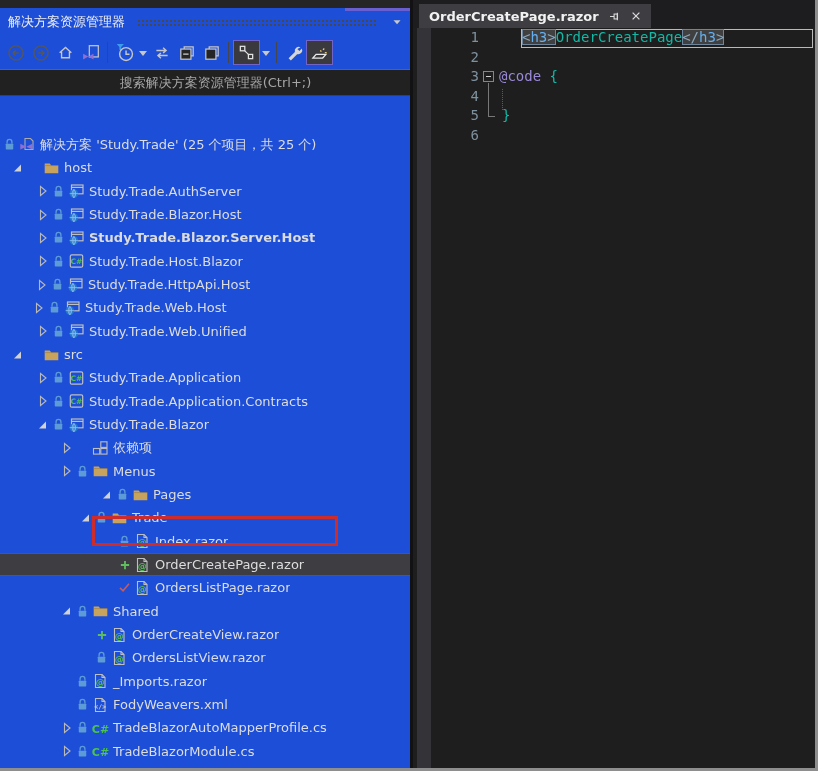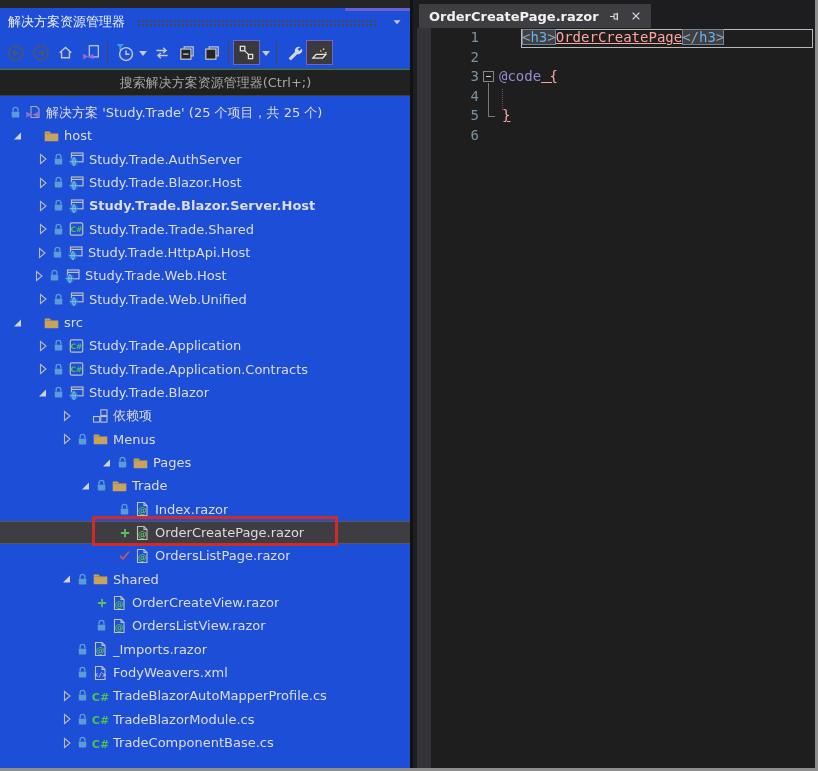--- a/index.html
+++ b/index.html
@@ -54,21 +54,21 @@
   .tab .tico { margin-left:9px; display:flex; align-items:center; color:#DCDCDC; }
 
   .editor { position:absolute; left:0; top:28px; right:0; bottom:0;
             font-family:"DejaVu Sans Mono", monospace; font-size:14px; }
   .glyph-margin { position:absolute; left:4px; top:0; bottom:0; width:14px; background:#333338; }
   .code-line { position:absolute; left:0; right:0; height:19.6px; }
   .ln { position:absolute; left:0; width:66px; text-align:right; color:#7E919F; line-height:19.6px; }
   .code-content { position:absolute; left:86px; line-height:19.6px; white-space:pre; }
   .tagbox { background:#404040; box-shadow:inset 0 0 0 1px rgba(150,190,230,.55); }
   .delim { color:#8AA8BF; } .tag { color:#64B0F0; }
-  .plain { color:#fca5a5;text-decoration:underline; } .directive { color:#9B89D8; }
+  .plain { color:#14b8a6; } .directive { color:#9B89D8; }
   .cur-line { position:absolute; left:108px; right:2px; top:0.5px; height:19px;
               border:1px solid #B9B9B9; pointer-events:none; }
   .fold-box { position:absolute; left:70px; top:43px; width:11px; height:11px; border:1px solid #858585;
               background:#1E1E1E; z-index:2; }
   .fold-box::after { content:""; position:absolute; left:2px; top:4px; width:5px; height:1px; background:#CFCFCF; }
   .fold-line { position:absolute; left:75px; top:55px; width:7px; height:34px;
                border-left:1px solid #787878; border-bottom:1px solid #787878; }
   .indent-dots { position:absolute; left:89px; top:61px; height:21px; border-left:1px dotted #5A5A5A; }
 </style>
 </head>
@@ -191,21 +191,21 @@
         </svg>
       </span>
       <span style="display:flex;align-items:center;margin-left:3px;">
         <svg width="9" height="9" viewBox="0 0 10 10">
             <polygon points="1,3 9,3 5,8" fill="#C8C8C8"></polygon>
           </svg>
       </span>
     </div>
 
     <div class="tree" id="tree">
-        <div class="trow" style="padding-left: 8px;">
+        <div class="trow" style="padding-left: 2px; margin-top: 32px;">
           <span class="slot-st">
             <svg width="13" height="15" viewBox="0 0 16 16">
               <path d="M5,7 V4.8 a3,3 0 0 1 6,0 V7" fill="none" stroke="#5C9BD6" stroke-width="1.6"></path>
               <rect x="3.4" y="7" width="9.2" height="7" rx="0.8" fill="#5C9BD6"></rect>
             </svg>
           </span>
           <span class="slot-ic">
             <svg width="17" height="16" viewBox="0 0 16 16">
               <path d="M5.5,1.5 h5.5 l2.5,2.5 v8.5 h-8 z" fill="none" stroke="#ABABAB" stroke-width="1.1"></path>
               <path d="M0.8,6.8 L6.8,9.7 L0.8,12.6 Z" fill="#8F6FD0"></path>
@@ -306,21 +306,21 @@
               <path d="M5,7 V4.8 a3,3 0 0 1 6,0 V7" fill="none" stroke="#5C9BD6" stroke-width="1.6"></path>
               <rect x="3.4" y="7" width="9.2" height="7" rx="0.8" fill="#5C9BD6"></rect>
             </svg>
           </span>
           <span class="slot-ic">
             <svg width="17" height="16" viewBox="0 0 16 16">
               <rect x="1.8" y="1.8" width="12.4" height="12.4" rx="1.5" fill="none" stroke="#BFBFBF" stroke-width="1.2"></rect>
               <text x="8" y="11" text-anchor="middle" font-size="7.5" font-weight="bold" fill="#4EC24E" font-family="DejaVu Sans, sans-serif">C#</text>
             </svg>
           </span>
-          <span class="tlabel">Study.Trade.Trade.Shared</span>
+          <span class="tlabel">Study.Trade.Host.Blazor</span>
         </div>
         <div class="trow" style="padding-left: 33px;">
           <span class="slot-exp">
             <svg width="16" height="16" viewBox="0 0 16 16">
               <polygon points="5.5,3.5 11,8 5.5,12.5" fill="none" stroke="#B8B8B8" stroke-width="1.1"></polygon>
             </svg>
           </span>
           <span class="slot-st">
             <svg width="13" height="15" viewBox="0 0 16 16">
               <path d="M5,7 V4.8 a3,3 0 0 1 6,0 V7" fill="none" stroke="#5C9BD6" stroke-width="1.6"></path>

